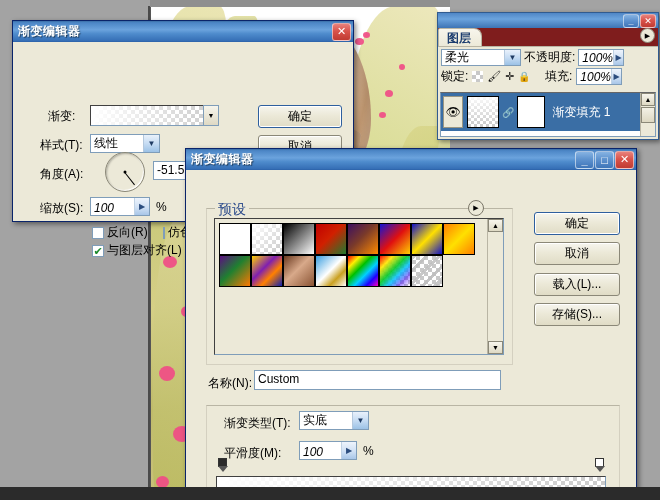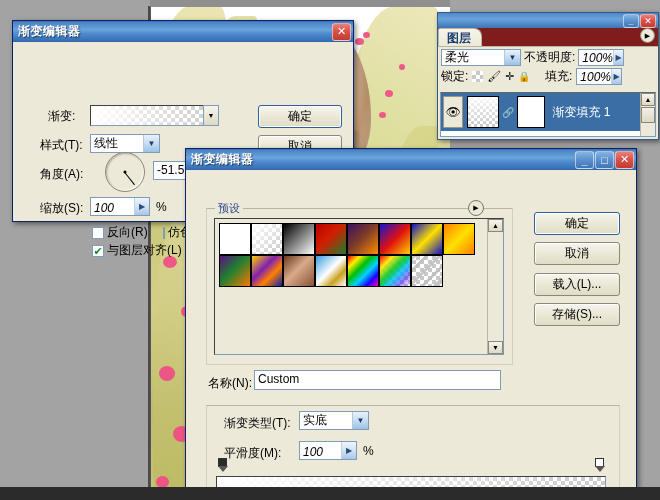--- a/index.html
+++ b/index.html
@@ -66,21 +66,21 @@
   .spin .sarrow{margin-left:auto;width:14px;height:100%;
     background:linear-gradient(180deg,#eef4fc 0%,#cfe0f4 55%,#a8c6e8 100%);
     border-left:1px solid #c0d2e4;display:flex;align-items:center;justify-content:center;
     font-size:8px;color:#2b4d7e;}
   .cbx{width:12px;height:12px;background:#fff;border:1px solid #7f9db9;
     display:inline-flex;align-items:center;justify-content:center;
     box-sizing:border-box;cursor:pointer;vertical-align:-2px;}
   .cbx .tick{color:#1b8a2b;font-size:11px;font-weight:bold;line-height:10px;}
   .group{border:1px solid #d4d0c0;border-top:1px solid #b9b5a4;position:absolute;}
   .group-title{position:absolute;top:-8px;left:8px;background:#ece9d8;padding:0 3px;
-    font-size:11px;color:#2b4a8b;}
+    font-size:14px;color:#2b4a8b;}
   .checker{
     background-image:
       linear-gradient(45deg,#c8c8c8 25%,transparent 25%,transparent 75%,#c8c8c8 75%),
       linear-gradient(45deg,#c8c8c8 25%,transparent 25%,transparent 75%,#c8c8c8 75%);
     background-size:8px 8px;background-position:0 0,4px 4px;background-color:#fff;}
 
   
   #dlg-fill{left:12px;top:20px;width:340px;height:200px;}
   #dlg-fill .win-body{height:179px;margin-top:48px;}
 

